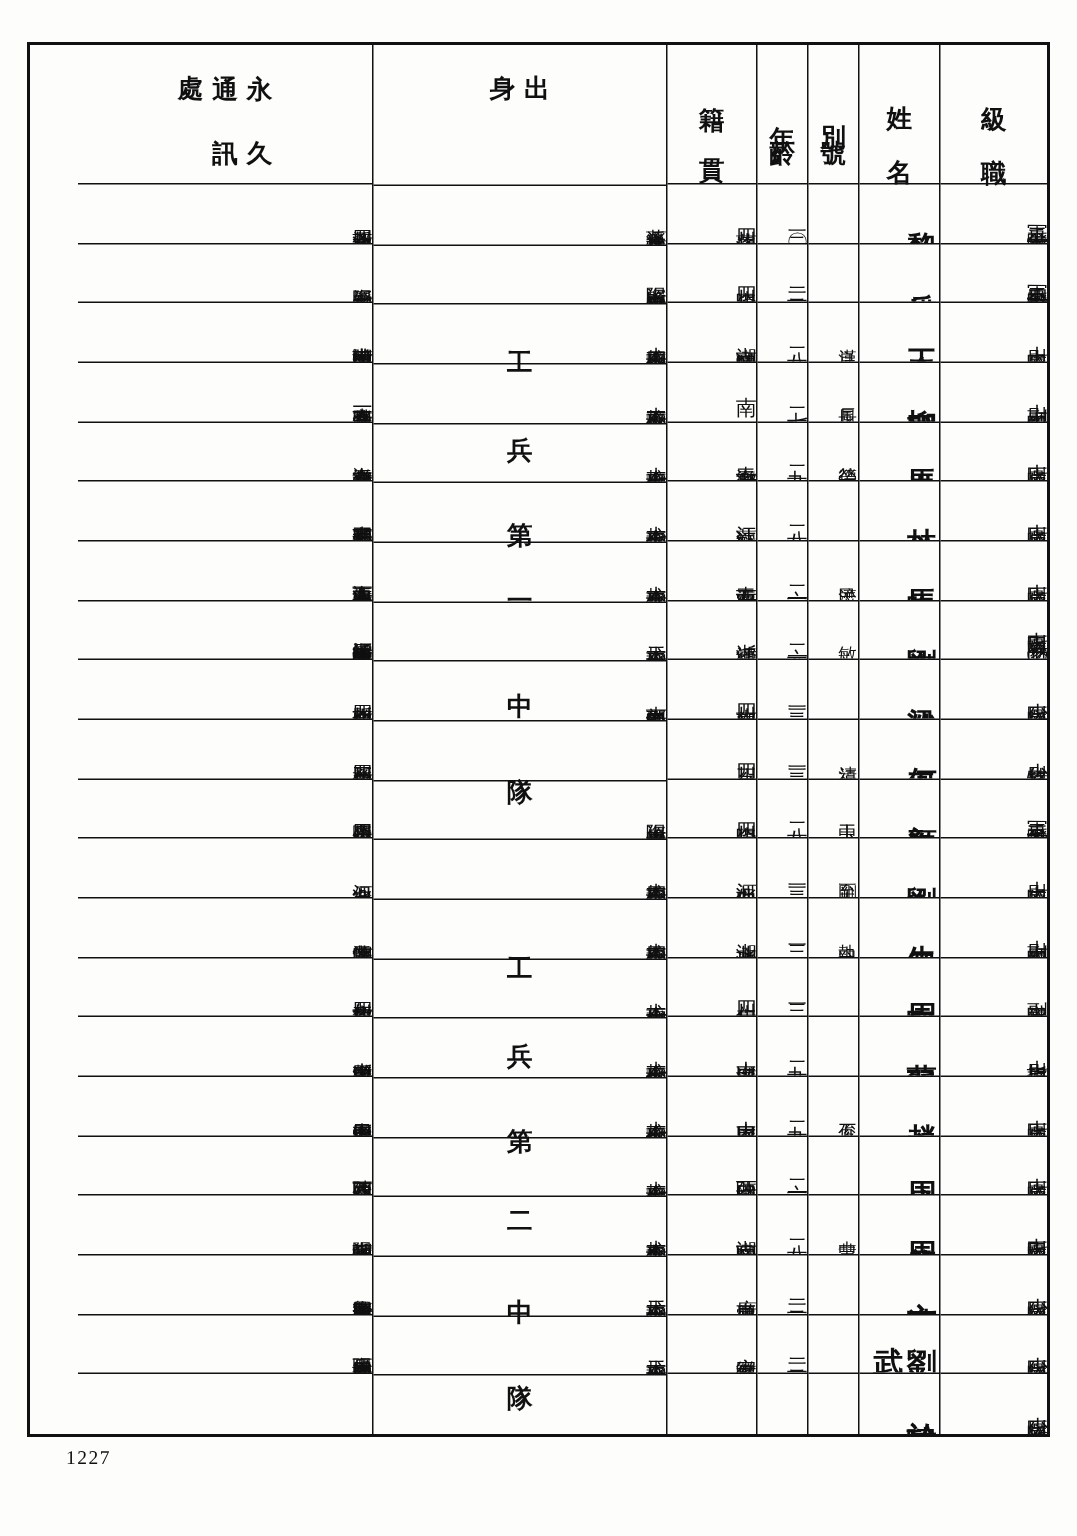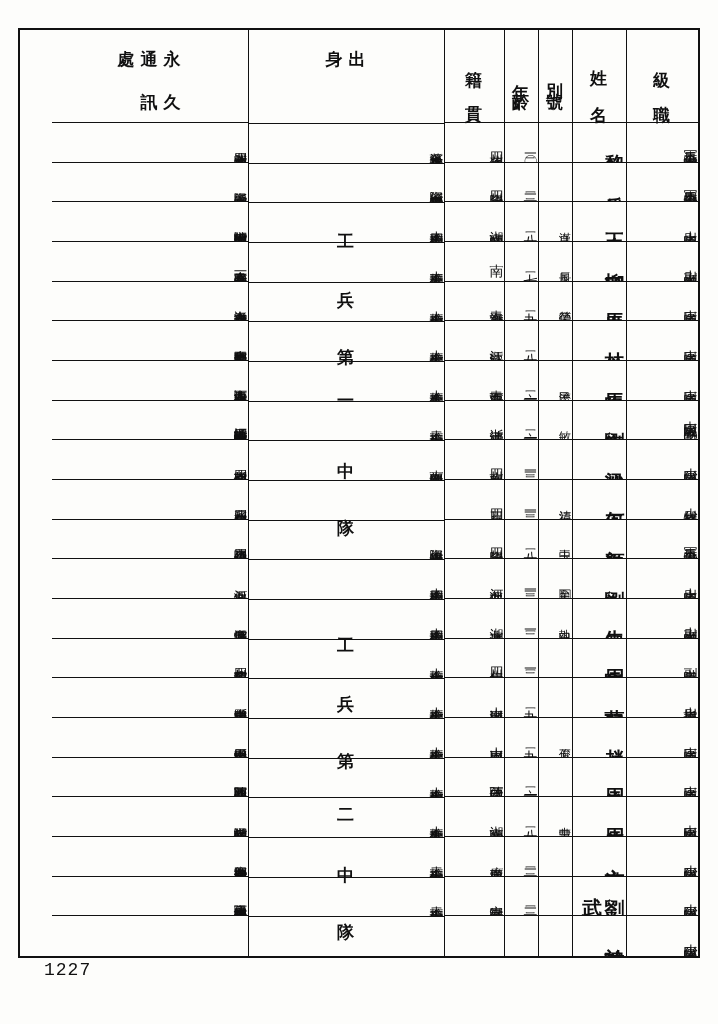--- a/index.html
+++ b/index.html
@@ -111,22 +111,22 @@
     left: 50%;
     transform: translateX(-50%);
     white-space: nowrap;
     pointer-events: none;
   }
 
   .page-number {
     position: absolute;
     left: 44px;
     bottom: 44px;
-    font-size: 18px;
-    font-family: Liberation Mono, monospace;
+    font-size: 13px;
+    font-family: Liberation Serif, serif;
     letter-spacing: 1px;
   }
 </style>
 </head>
 <body>
 
 <div id="page">
 
   <div id="sheet">
 

